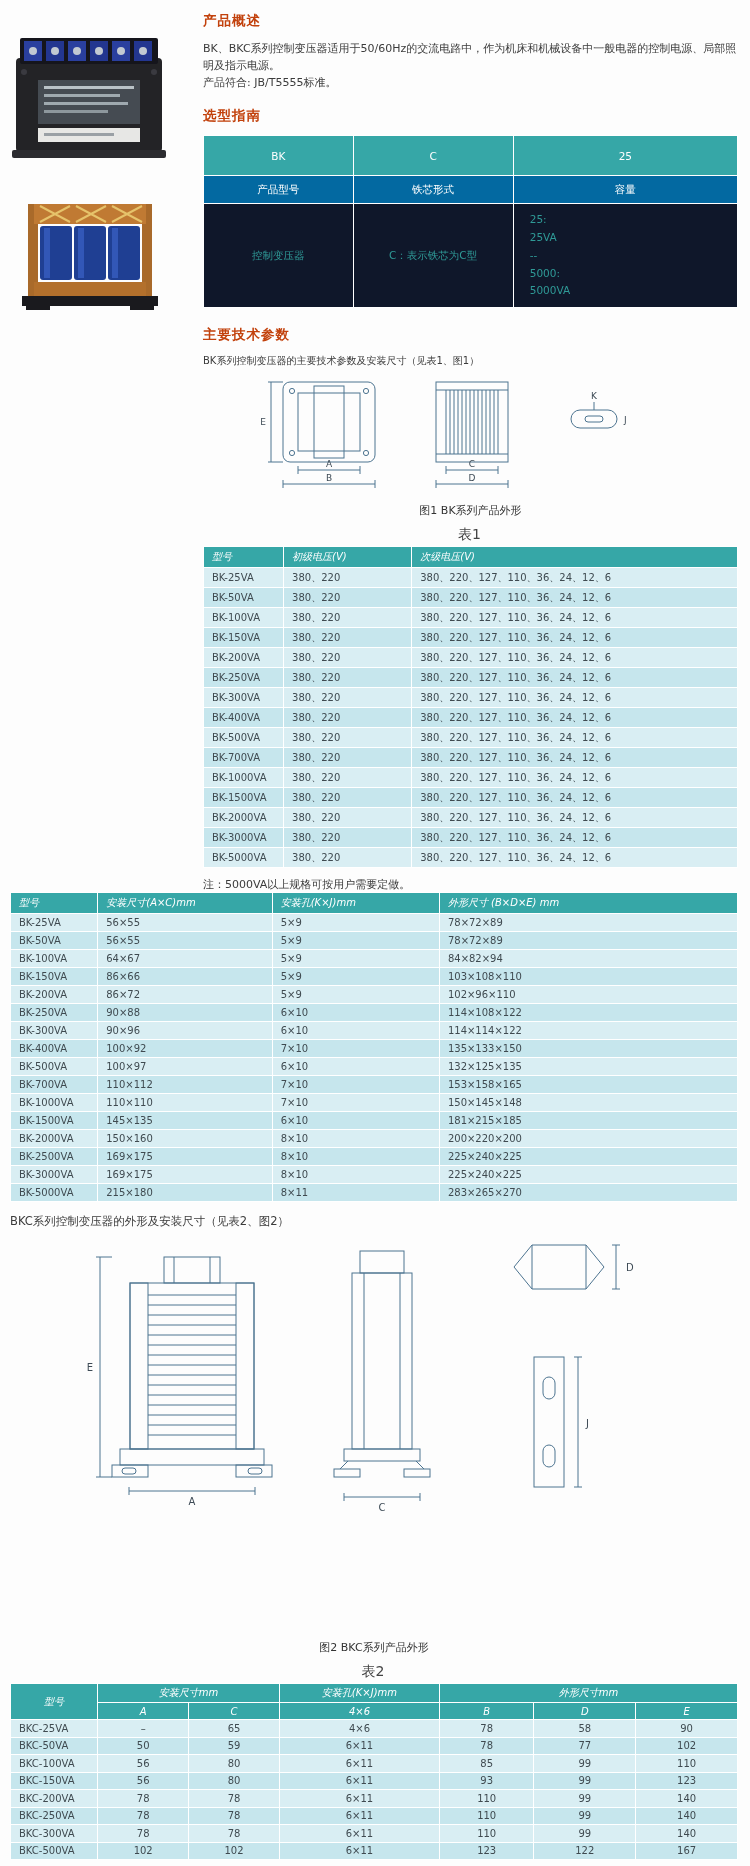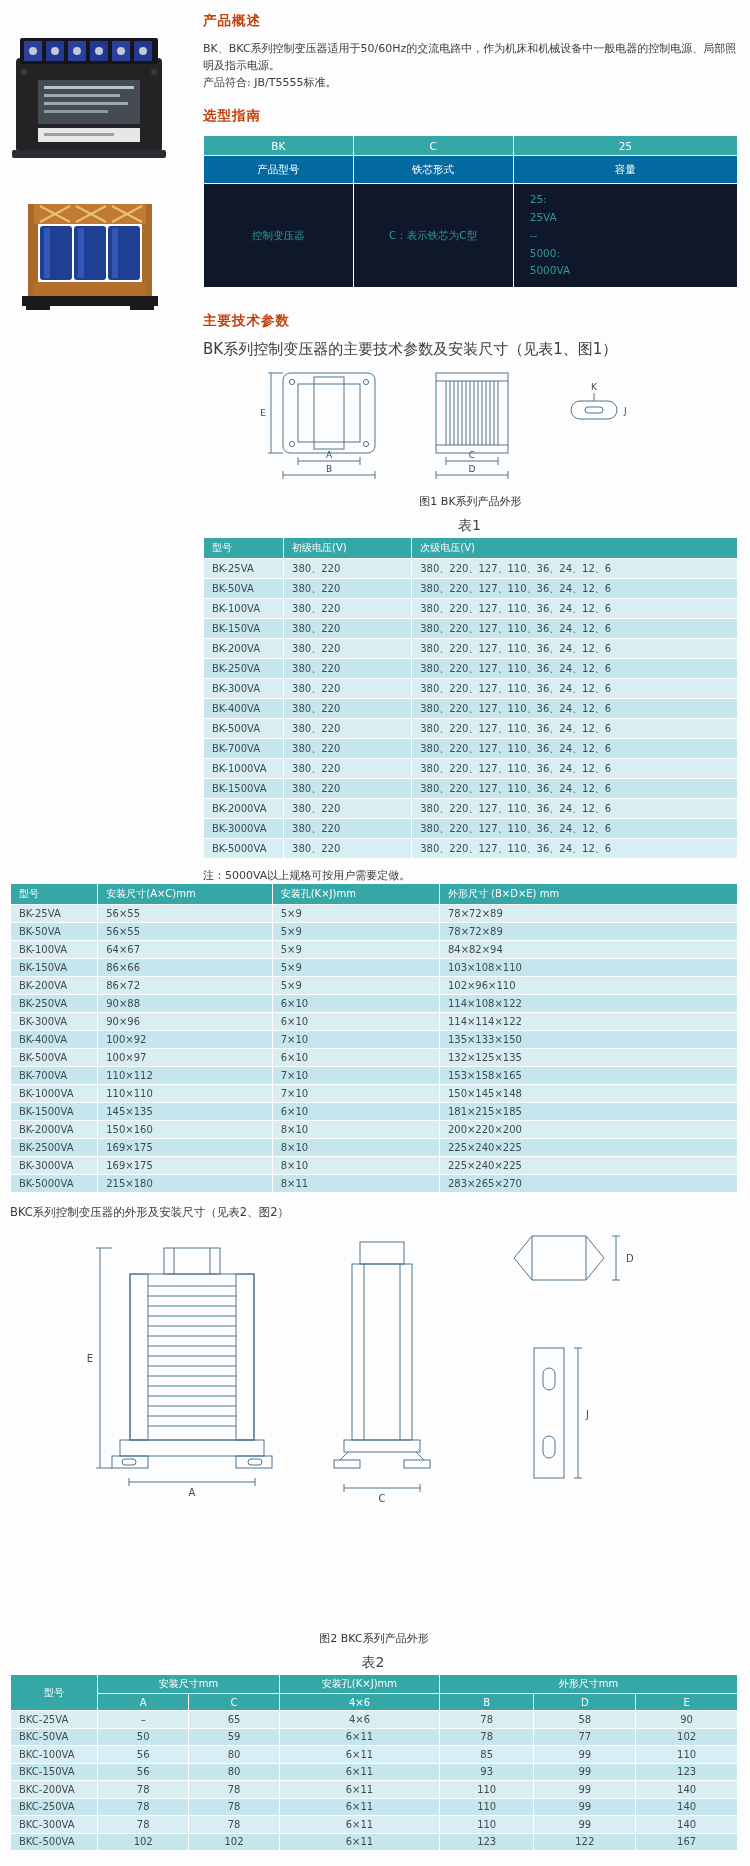--- a/index.html
+++ b/index.html
@@ -9,38 +9,38 @@
 
   .top { display:flex; }
   .photos { width:193px; flex:0 0 193px; }
   .right { flex:1; min-width:0; }
 
   .photo1 { width:158px; height:128px; margin:26px 14px 0 0; }
   .photo2 { width:140px; height:112px; margin:36px 0 0 10px; }
 
   .sec-h { color:#c2410c; font-size:13.5px; font-weight:bold; letter-spacing:1px; margin:6px 0 10px; }
   .sec-h.mt { margin-top:16px; }
-  .sec-h.mt2 { margin-top:24px; }
+  .sec-h.mt2 { margin-top:18px; }
   .txt { font-size:11px; line-height:1.55; color:#3b3b3b; }
-  .intro { font-size:15px; margin:2px 0 4px; }
+  .intro { font-size:10px; margin:2px 0 4px; }
   .note { font-size:11px; margin-top:9px; }
   .bkc-intro { font-size:11.5px; margin:12px 0 4px; }
 
   table { border-collapse:collapse; width:100%; table-layout:fixed; }
   th, td { border:1px solid #ffffff; font-size:10px; }
 
   
-  .sel th { background:#36a7a7; color:#fff; font-weight:normal; text-align:center; height:20px; font-size:10.5px; }
+  .sel th { background:#36a7a7; color:#fff; font-weight:normal; text-align:center; height:40px; font-size:10.5px; }
   .sel .mid td { background:#0369a1; color:#fff; text-align:center; height:28px; font-size:10.5px; }
   .sel .bot td { background:#0f172a; color:#2f9a97; text-align:center; height:104px; vertical-align:middle; font-size:10.5px; }
   .sel .bot td.cap { text-align:left; padding-left:16px; white-space:pre-line; line-height:1.7; }
   .sel col.c1 { width:28%; } .sel col.c2 { width:30%; } .sel col.c3 { width:42%; }
 
   
-  .dt thead th { background:#36a7a7; color:#fff; font-weight:normal; text-align:left; padding:3px 8px; height:21px; }
+  .dt thead th { background:#36a7a7; color:#fff; font-weight:normal; text-align:left; padding:3px 8px; height:21px;font-style:italic; }
   .dt tbody td { padding:2px 8px; color:#3f4a50; }
   .dt tbody tr:nth-of-type(odd) td { background:#d9eef3; }
   .dt tbody tr:nth-of-type(even) td { background:#c6e6ed; }
 
   .t1 tbody td { height:20px; }
   .t1 col.c1 { width:15%; } .t1 col.c2 { width:24%; } .t1 col.c3 { width:61%; }
 
   .tc thead th { height:20px; }
   .tc tbody td { height:18px; }
   .tc col.c1 { width:12%; } .tc col.c2 { width:24%; } .tc col.c3 { width:23%; } .tc col.c4 { width:41%; }

